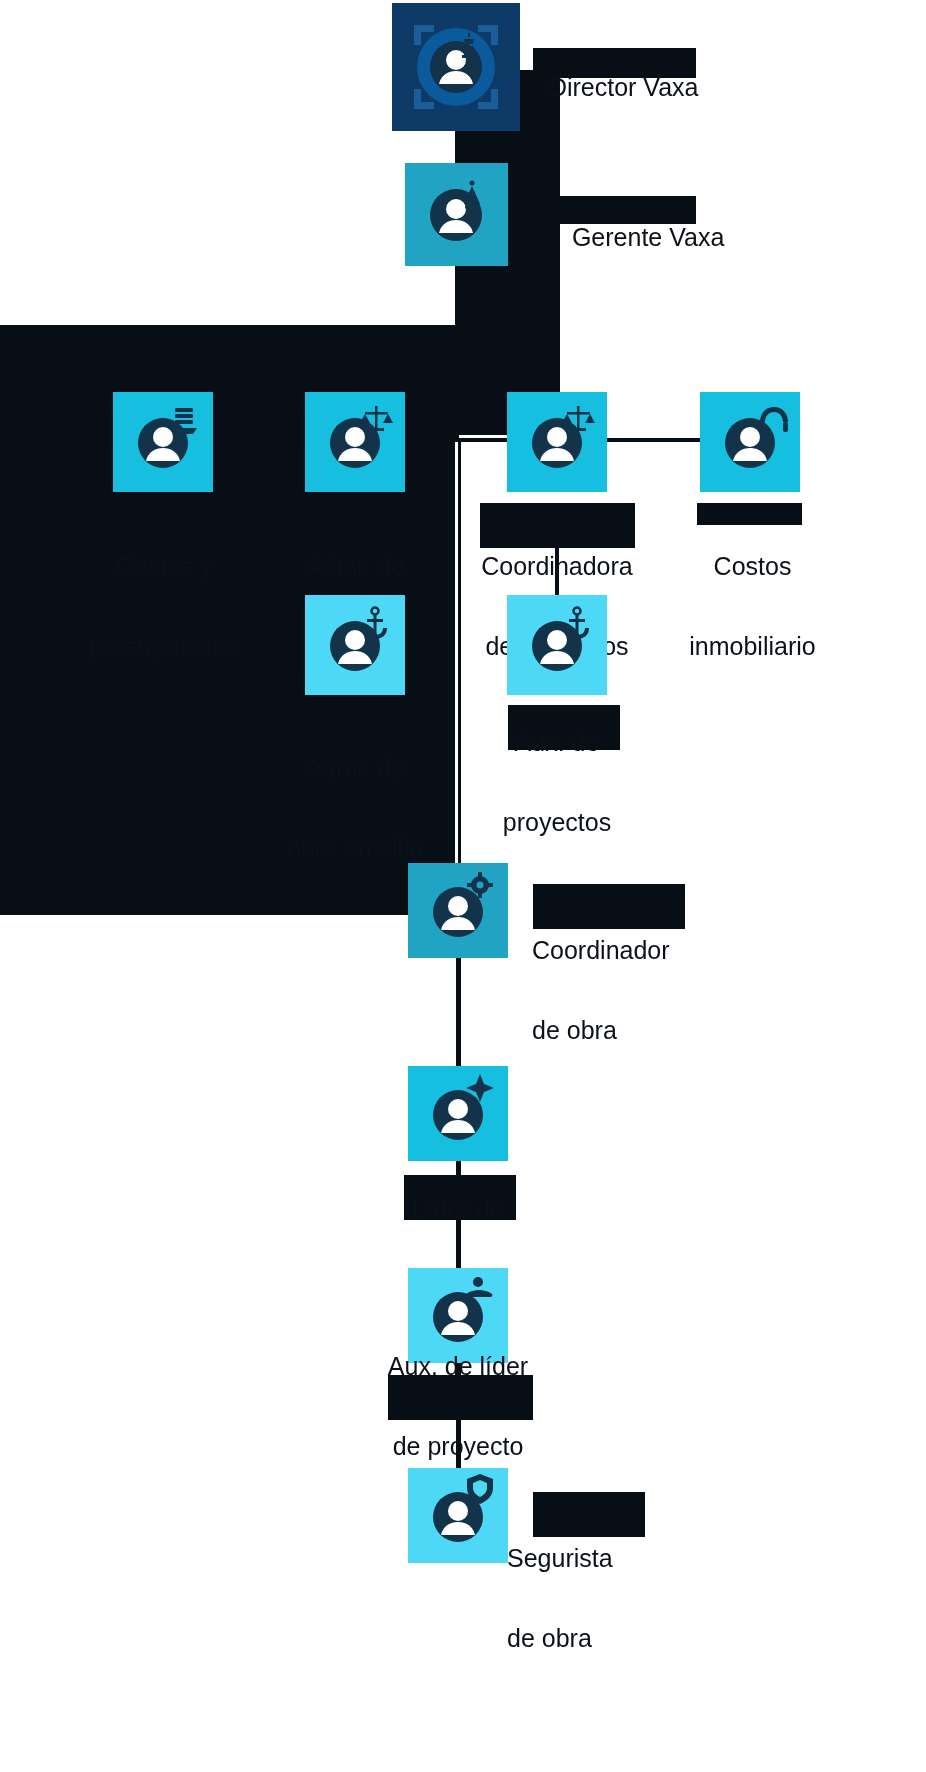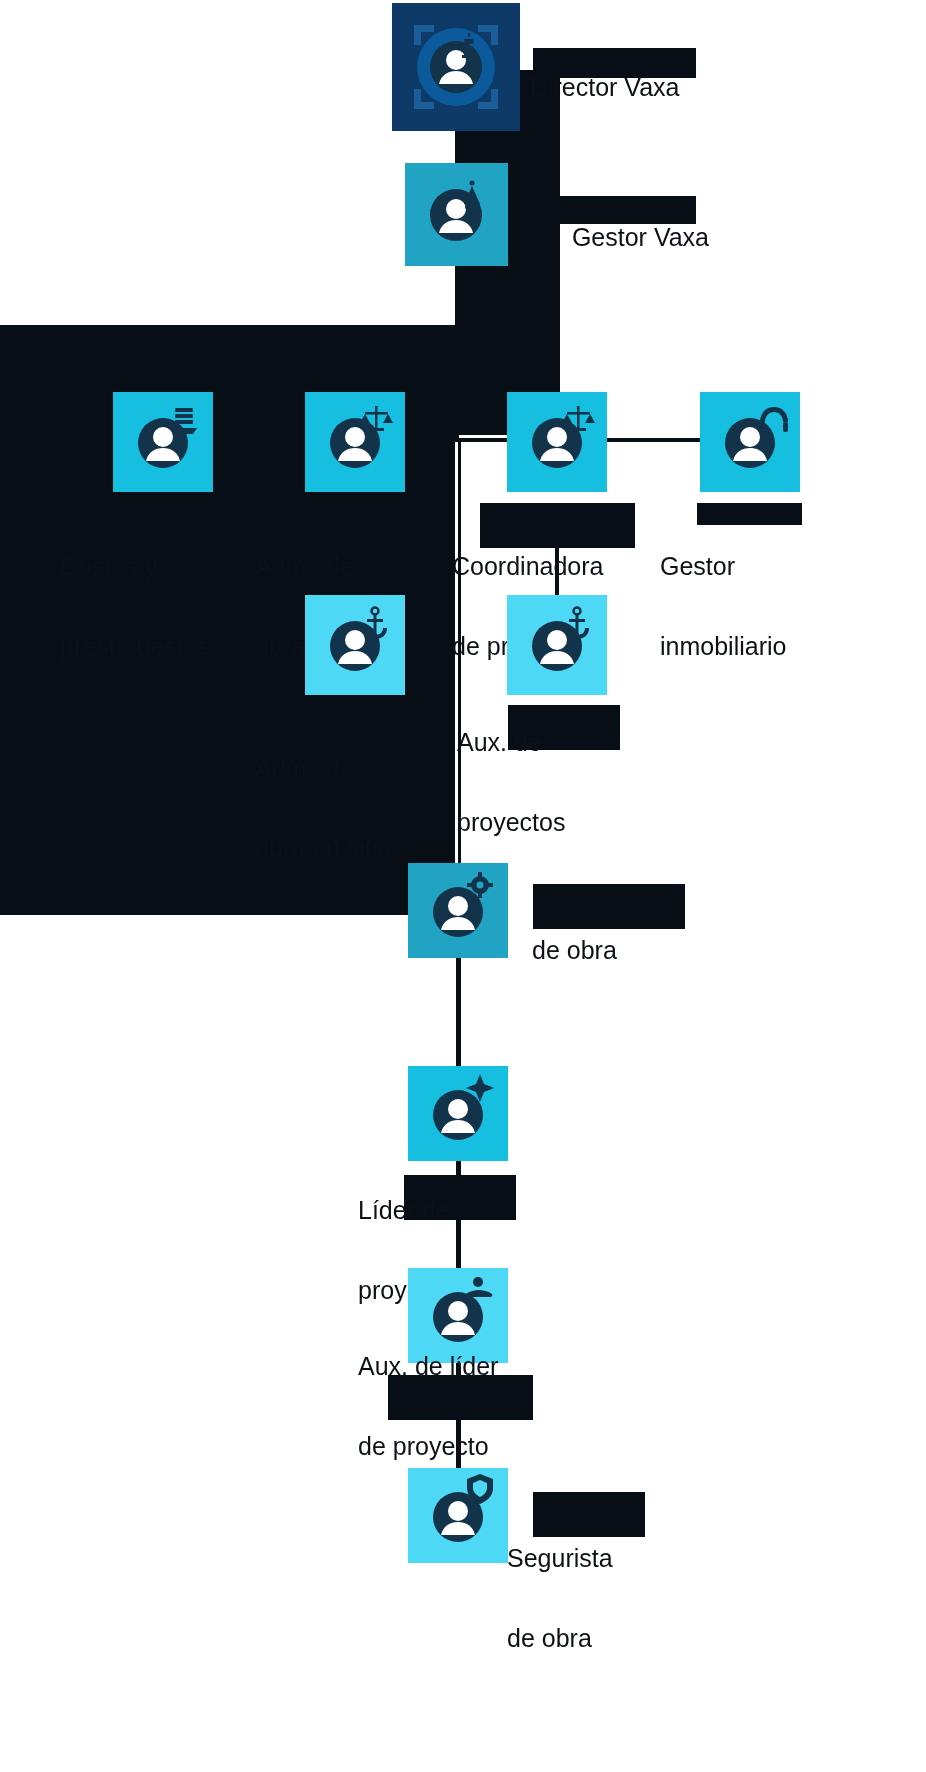--- a/index.html
+++ b/index.html
@@ -14,21 +14,21 @@
 
   
   .node{position:absolute;display:flex;align-items:center;justify-content:center;}
   .node svg{display:block;}
 
   
   .label{position:absolute;color:#0c1117;line-height:1.06;white-space:pre;}
   .label.big{font-size:25px;}
   .lblbox{position:absolute;background:#080e16;}
 
-  .ctr{}
+  .ctr{text-align:center;}
 </style>
 </head>
 <body>
 
 <div class="blob" style="left:455px;top:70px;width:105px;height:260px;"></div>
 <div class="blob" style="left:0px;top:325px;width:455px;height:590px;"></div>
 <div class="blob" style="left:455px;top:325px;width:105px;height:110px;"></div>
 
 <div class="line" style="left:455px;top:128px;width:4px;height:40px;"></div>
 
@@ -59,39 +59,39 @@
     <path d="M47 81c2-9 9-13 17-13s15 4 17 13z" fill="#ffffff"></path>
     <g fill="#123349">
       <rect x="76" y="30" width="2" height="4"></rect>
       <path d="M72 36h10l-1 5h-8z"></path>
       <path d="M73 43h8l1 9H72z"></path>
       <rect x="70" y="52" width="14" height="3"></rect>
     </g>
   </svg>
 </div>
 <div class="lblbox" style="left:533px;top:48px;width:163px;height:30px;"></div>
-<div class="label big" style="left:516px;top:47px;width:230px;">
+<div class="label big" style="left:535px;top:47px;width:230px;">
   <span>Director Vaxa</span>
 </div>
 
 <div class="node" style="left:405px;top:163px;width:103px;height:103px;background:#21a3c4;">
   <svg width="103" height="103" viewBox="0 0 103 103">
     <path d="M51 26a26 26 0 1 0 0 52 26 26 0 0 0 0-52z" fill="#123349"></path>
     <circle cx="51" cy="46" r="10" fill="#ffffff"></circle>
     <path d="M34 70c2-9 9-13 17-13s15 4 17 13z" fill="#ffffff"></path>
     <g fill="#123349">
       <circle cx="67" cy="20" r="2.5"></circle>
       <path d="M67 23l-8 18h4l4-10 4 10h4z"></path>
       <rect x="60" y="43" width="14" height="2.5"></rect>
     </g>
   </svg>
 </div>
 <div class="lblbox" style="left:558px;top:196px;width:138px;height:28px;"></div>
 <div class="label big" style="left:558px;top:197px;width:240px;">
-  <span>Gestor Vaxa</span>
+  <span>Gerente Vaxa</span>
 </div>
 
 <div class="node" style="left:113px;top:392px;width:100px;height:100px;background:#16bee0;">
   <svg width="100" height="100" viewBox="0 0 100 100">
     <path d="M50 26a25 25 0 1 0 0 50 25 25 0 0 0 0-50z" fill="#123349"></path>
     <circle cx="50" cy="45" r="10" fill="#ffffff"></circle>
     <path d="M33 69c2-9 9-13 17-13s15 4 17 13z" fill="#ffffff"></path>
     <g fill="#123349">
       <rect x="62" y="16" width="18" height="4" rx="1"></rect>
       <rect x="62" y="22" width="18" height="4" rx="1"></rect>
@@ -153,21 +153,21 @@
     <path d="M33 69c2-9 9-13 17-13s15 4 17 13z" fill="#ffffff"></path>
     <g fill="#123349">
       <path d="M60 30c0-9 6-15 14-15s14 6 14 15h-5c0-6-4-10-9-10s-9 4-9 10z"></path>
       <rect x="60" y="30" width="5" height="10" rx="2"></rect>
       <rect x="83" y="30" width="5" height="10" rx="2"></rect>
     </g>
   </svg>
 </div>
 <div class="lblbox" style="left:697px;top:503px;width:105px;height:22px;"></div>
 <div class="label big ctr" style="left:660px;top:500px;width:185px;">
-  <div>Gestor</div>
+  <div>Costos</div>
   <div>inmobiliario</div>
 </div>
 
 <div class="node" style="left:305px;top:595px;width:100px;height:100px;background:#4dd8f5;">
   <svg width="100" height="100" viewBox="0 0 100 100">
     <path d="M50 26a25 25 0 1 0 0 50 25 25 0 0 0 0-50z" fill="#123349"></path>
     <circle cx="50" cy="45" r="10" fill="#ffffff"></circle>
     <path d="M33 69c2-9 9-13 17-13s15 4 17 13z" fill="#ffffff"></path>
     <g fill="#123349">
       <circle cx="70" cy="16" r="3.5" fill="none" stroke="#123349" stroke-width="2.5"></circle>
@@ -212,20 +212,21 @@
       <rect x="70" y="9" width="4" height="6"></rect>
       <rect x="70" y="29" width="4" height="6"></rect>
       <rect x="59" y="20" width="6" height="4"></rect>
       <rect x="79" y="20" width="6" height="4"></rect>
       <circle cx="72" cy="22" r="3.5" fill="#21a3c4"></circle>
     </g>
   </svg>
 </div>
 <div class="lblbox" style="left:533px;top:884px;width:152px;height:45px;"></div>
 <div class="label big" style="left:532px;top:884px;width:260px;">
+  <div>Coordinador</div>
   <div>de obra</div>
 </div>
 
 <div class="node" style="left:408px;top:1066px;width:100px;height:95px;background:#16bee0;">
   <svg width="100" height="95" viewBox="0 0 100 95">
     <path d="M50 24a25 25 0 1 0 0 50 25 25 0 0 0 0-50z" fill="#123349"></path>
     <circle cx="50" cy="43" r="10" fill="#ffffff"></circle>
     <path d="M33 67c2-9 9-13 17-13s15 4 17 13z" fill="#ffffff"></path>
     <path d="M72 8l4 10 10 4-10 4-4 10-4-10-10-4 10-4z" fill="#123349"></path>
   </svg>

